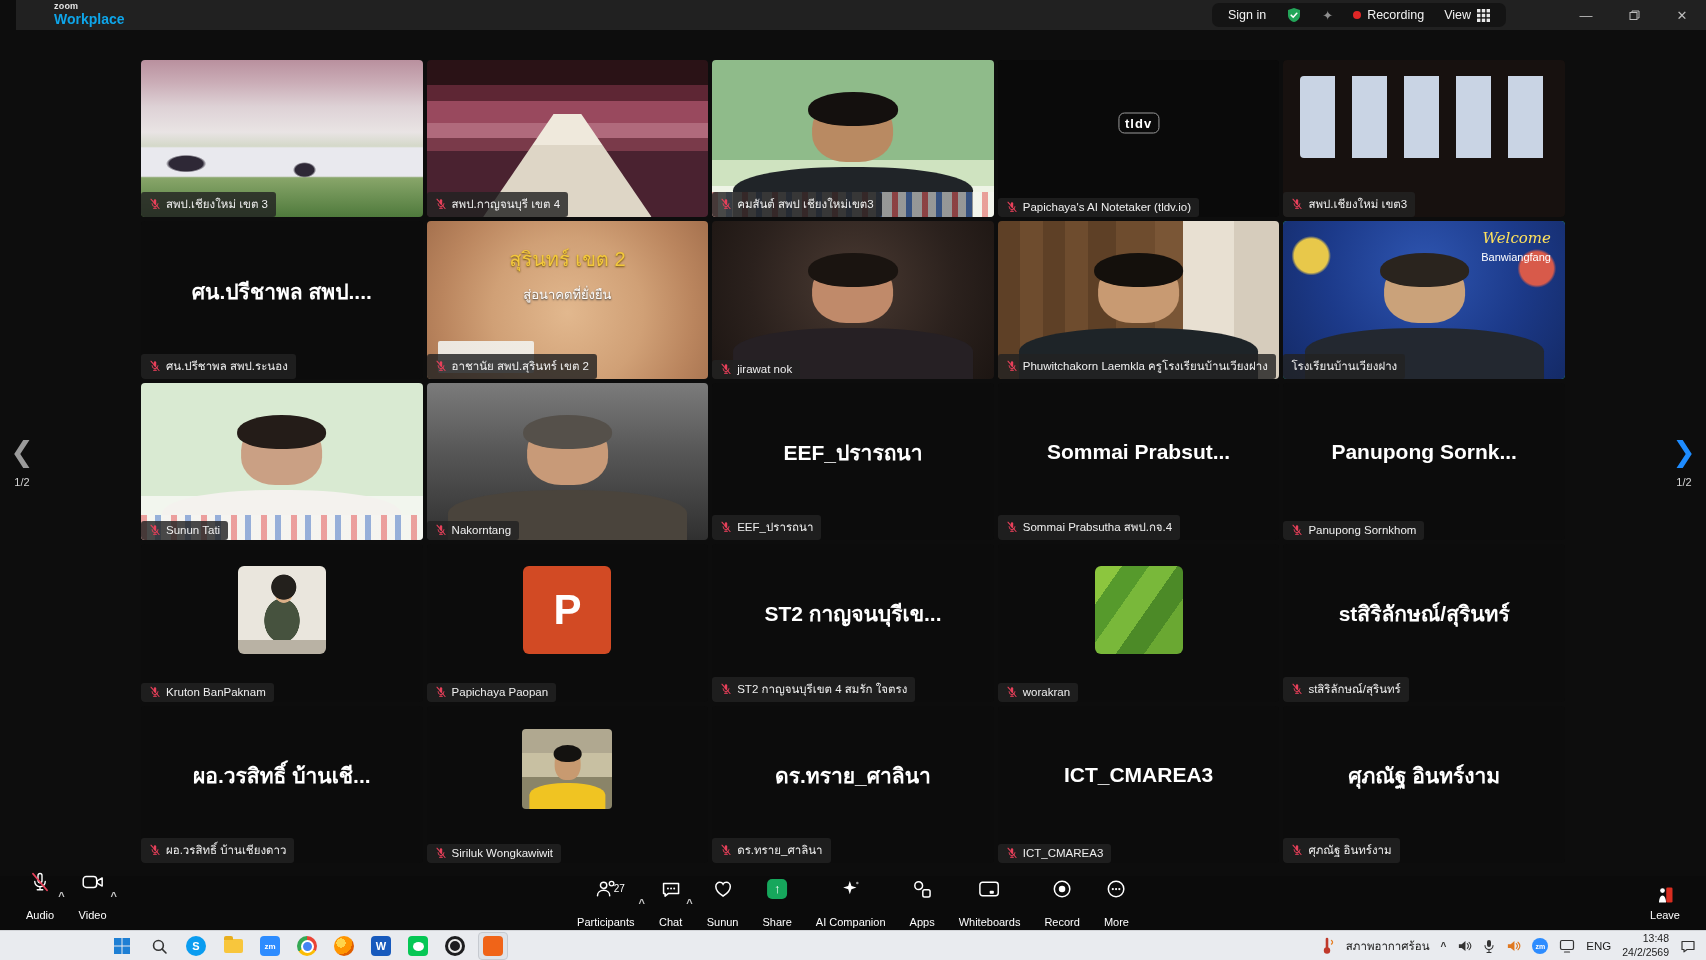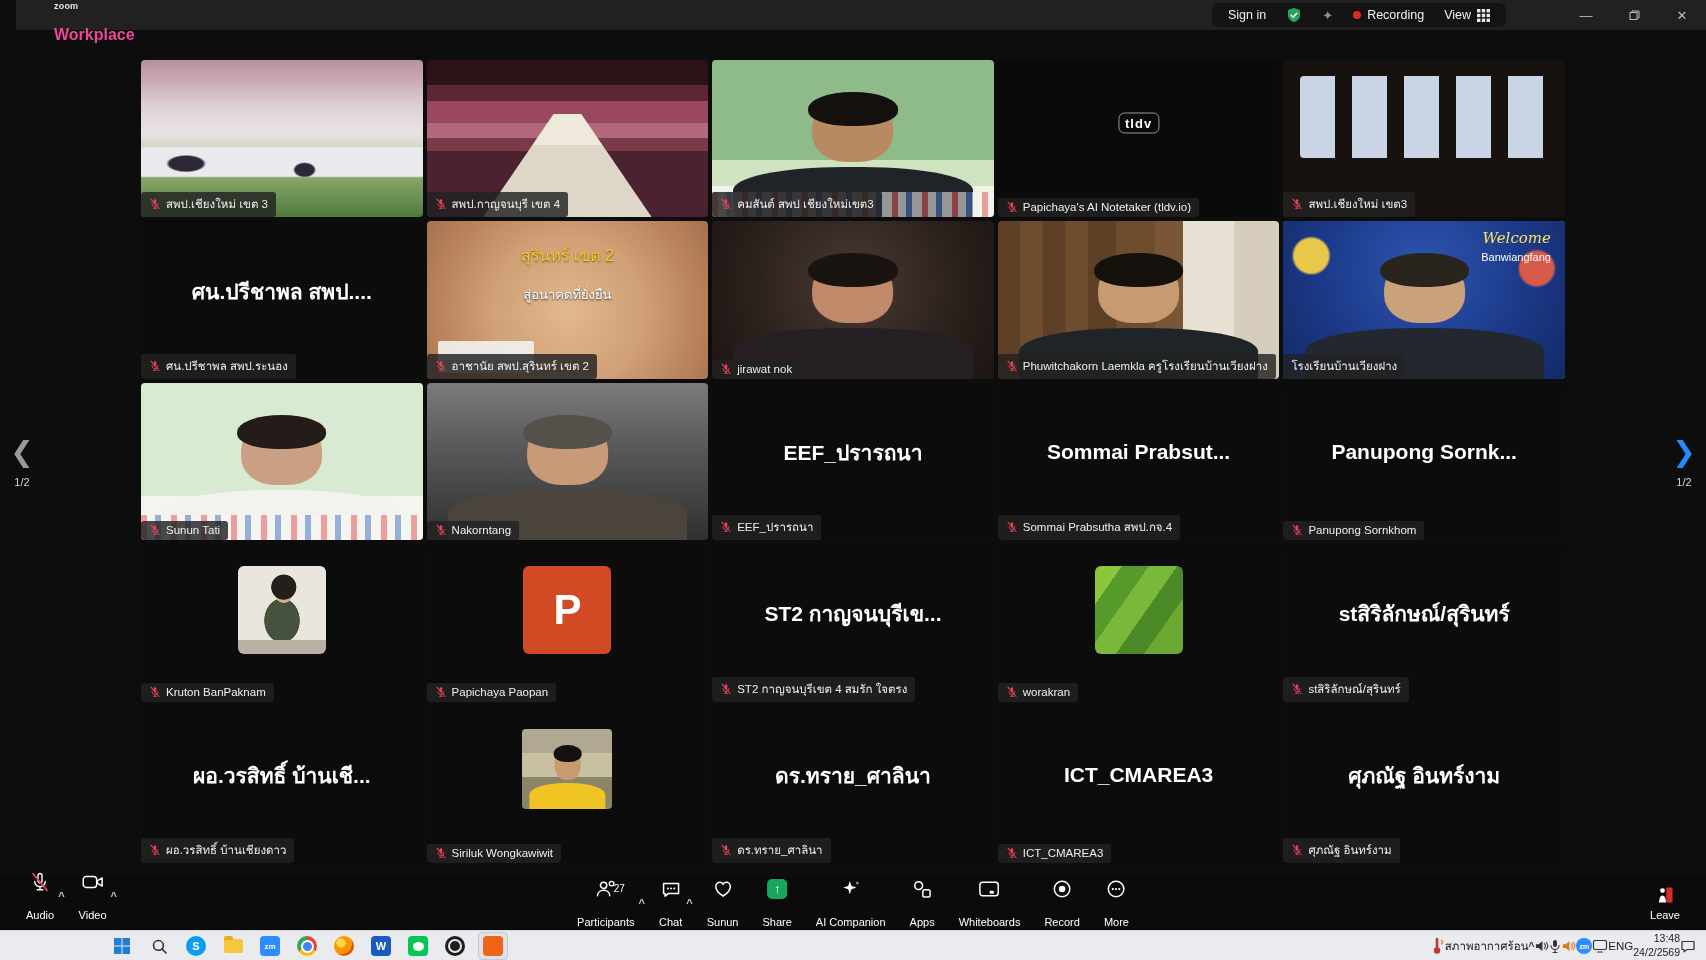--- a/index.html
+++ b/index.html
@@ -2,21 +2,21 @@
 <html><head>
 <meta charset="utf-8">
 <style>
   html,body{margin:0;padding:0}
   body{width:1706px;height:960px;position:relative;background:#0d0d0d;overflow:hidden;
        font-family:"Liberation Sans","DejaVu Sans",sans-serif;color:#fff;-webkit-font-smoothing:antialiased}
   
   .topbar{position:absolute;top:0;left:16px;right:0;height:30px;background:#212121;display:flex;align-items:center}
   .brand{position:absolute;left:38px;top:2px;line-height:1}
   .brand .sm{font-size:9px;color:#e4e4e4;font-weight:700;letter-spacing:.2px}
-  .brand .lg{font-size:16px;color:#ec4899;font-weight:600;margin-top:16px}
+  .brand .lg{font-size:14px;color:#0ea5e9;font-weight:600;margin-top:1px}
   .ctrl-pill{position:absolute;right:200px;top:3px;height:24px;background:#141414;border-radius:7px;
              display:flex;align-items:center;gap:20px;padding:0 16px;font-size:12.5px;color:#f2f2f2}
   .pill-item{display:flex;align-items:center;gap:6px;white-space:nowrap}
   .rec-dot{width:8px;height:8px;border-radius:50%;background:#e02626}
   .sparkle{color:#8e8e8e;font-size:13px}
   .winbtns{position:absolute;right:0;top:0;height:30px;display:flex}
   .winbtn{width:48px;height:30px;display:flex;align-items:center;justify-content:center;color:#bdbdbd;font-size:13px}
   
   .grid{position:absolute;left:141px;top:60px;width:1424px;height:803px;display:grid;
         grid-template-columns:repeat(5,1fr);grid-template-rows:repeat(5,1fr);gap:4px}
@@ -77,21 +77,21 @@
         radial-gradient(circle at 10% 22%,#e8c84a 6%,rgba(0,0,0,0) 7%),
         radial-gradient(circle at 90% 30%,#d85a4a 6%,rgba(0,0,0,0) 7%)}
   .scene-palegreen{background:linear-gradient(180deg,#d9ead2 0 72%,#f2f6ee 72% 100%)}
   .scene-palegreen{--skin:#caa084;--hair:#241c18;--shirt:#f4f2ee}
   .scene-portrait-green{--skin:#b98a62;--hair:#14100e;--shirt:#202428}
   .scene-graybg{background:linear-gradient(180deg,#7b7b7b 0%,#565656 45%,#303030 100%)}
   .scene-graybg{--skin:#c89a78;--hair:#55504a;--shirt:#4a443c}
   .scene-yellowdesk{background:linear-gradient(180deg,#b0a890 0 30%,#c8c0a2 30% 60%,#8a8468 60% 100%)}
   .scene-yellowdesk{--skin:#c89a70;--hair:#141210;--shirt:#f0c422}
   .ov-title{position:absolute;white-space:nowrap;font-weight:400}
-  .scene-closeup .ov-title{top:14%;left:50%;transform:translateX(-50%);font-size:16px;color:#f3c83c;text-shadow:0 1px 2px #6b4e00}
+  .scene-closeup .ov-title{top:14%;left:50%;transform:translateX(-50%);font-size:20px;color:#f3c83c;text-shadow:0 1px 2px #6b4e00}
   .ov-sub{position:absolute;white-space:nowrap}
   .scene-closeup .ov-sub{top:40%;left:50%;transform:translateX(-50%);font-size:13px;color:#fff;text-shadow:0 1px 2px #333}
   .scene-bluewelcome .ov-title{top:5%;right:5%;font-size:15px;color:#ffe25c;font-style:italic;font-family:"DejaVu Serif",serif}
   .scene-bluewelcome .ov-sub{top:19%;right:5%;font-size:11px;color:#fff}
   .scene-tldv .ov-title{top:40%;left:50%;transform:translate(-50%,-50%);font-size:13px;color:#fff;letter-spacing:1px;
         border:1px solid #9a9a9a;border-radius:6px;padding:2px 6px;font-weight:700}
   
   .pg-left,.pg-right{position:absolute;top:438px;width:36px;text-align:center}
   .pg-left{left:4px}.pg-right{right:4px}
   .pg-arrow{font-size:28px;line-height:1;cursor:default}
@@ -128,21 +128,21 @@
   .chrome::after{content:"";width:9px;height:9px;border-radius:50%;background:#4285f4;border:2px solid #fff}
   .firefox{background:radial-gradient(circle at 35% 35%,#ffd54a 0 25%,#ff9500 25% 60%,#e05e00 60% 100%)}
   .word{background:#185abd}
   .line{background:#06c755;position:relative}
   .line::after{content:"";width:11px;height:9px;border-radius:50%;background:#fff}
   .darkapp{background:#1d1d1f;position:relative}
   .darkapp::after{content:"";width:10px;height:10px;border-radius:50%;border:2px solid #e8e8e8}
   .orangeapp{background:#f06418}
   .folder{width:19px;height:14px;background:#f8c63c;border-radius:2px;position:relative}
   .folder::before{content:"";position:absolute;top:-3px;left:0;width:9px;height:4px;background:#e8ae1e;border-radius:2px 2px 0 0}
-  .tray{position:absolute;right:10px;display:flex;align-items:center;font-size:11.5px}
+  .tray{position:absolute;right:10px;display:flex;align-items:center;gap:11px;font-size:11.5px}
   .tray .txt{white-space:nowrap}
   .clock{text-align:right;font-size:10.5px;line-height:1.3}
   .zm-badge{width:16px;height:16px;border-radius:50%;background:#2d8cff;color:#fff;font-size:7px;font-weight:700;
         display:flex;align-items:center;justify-content:center}
   .chev-up{font-size:10px;font-weight:700;color:#333}
 </style>
 </head>
 <body>
 
 <div class="topbar">

